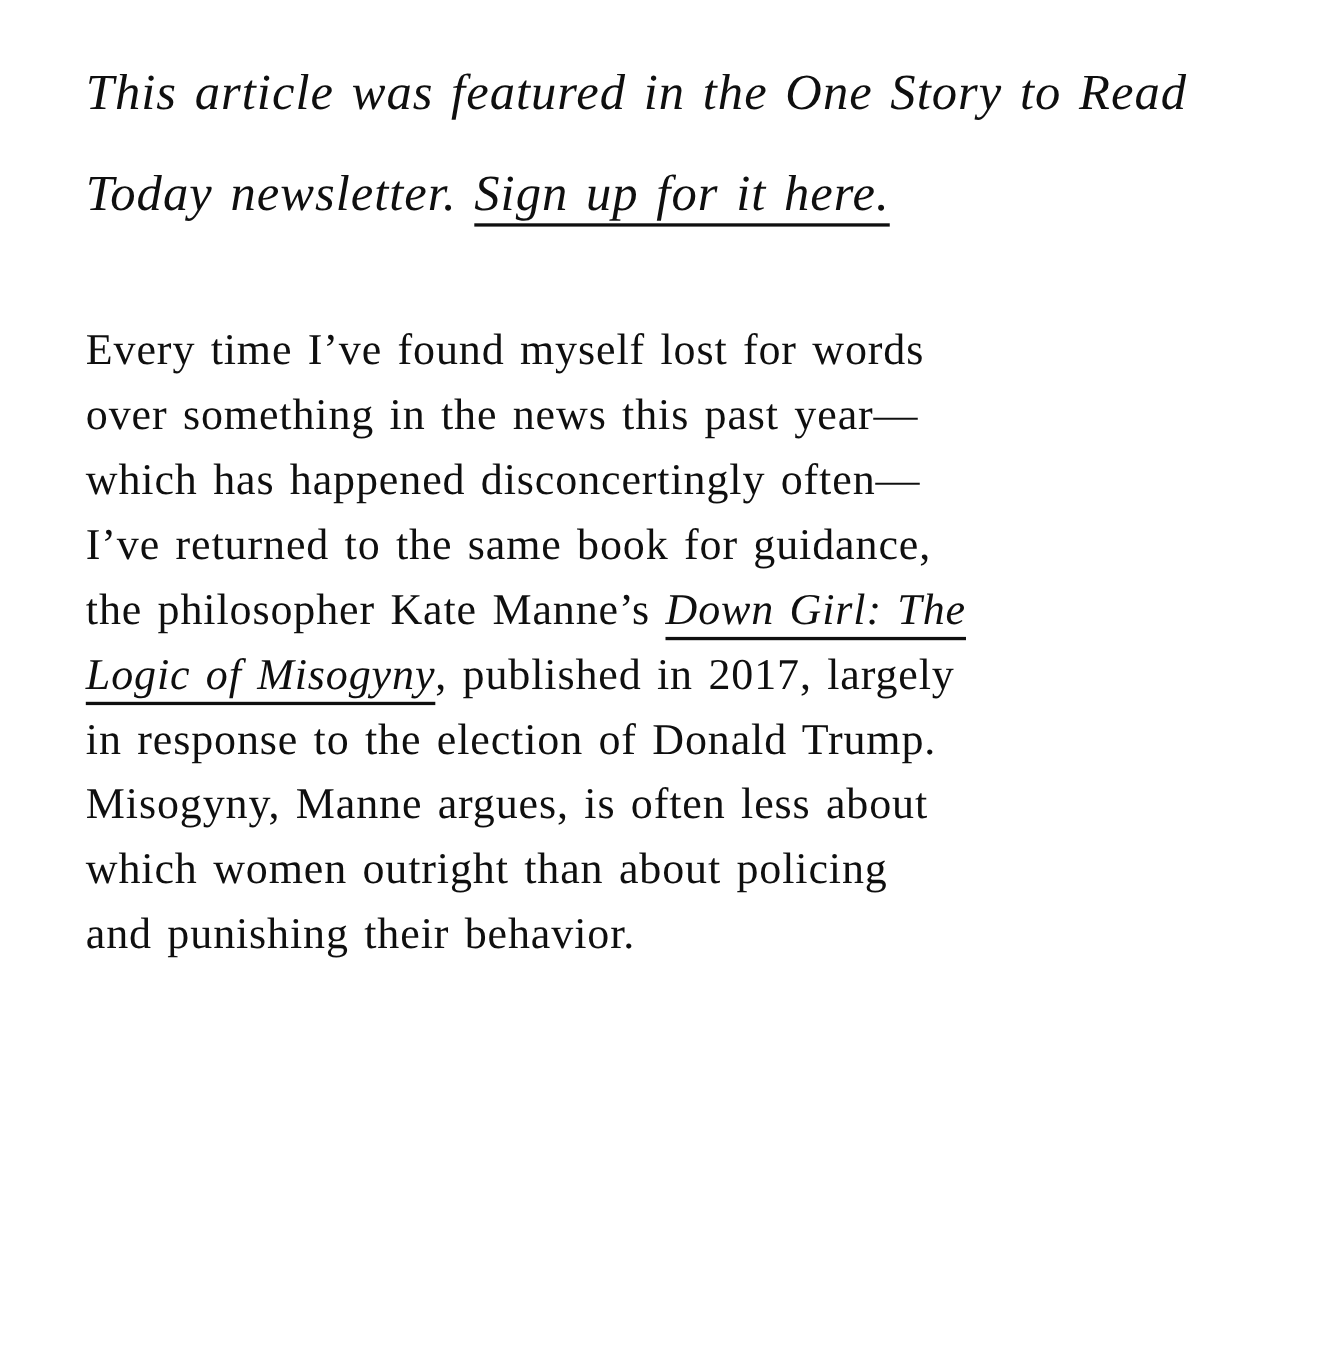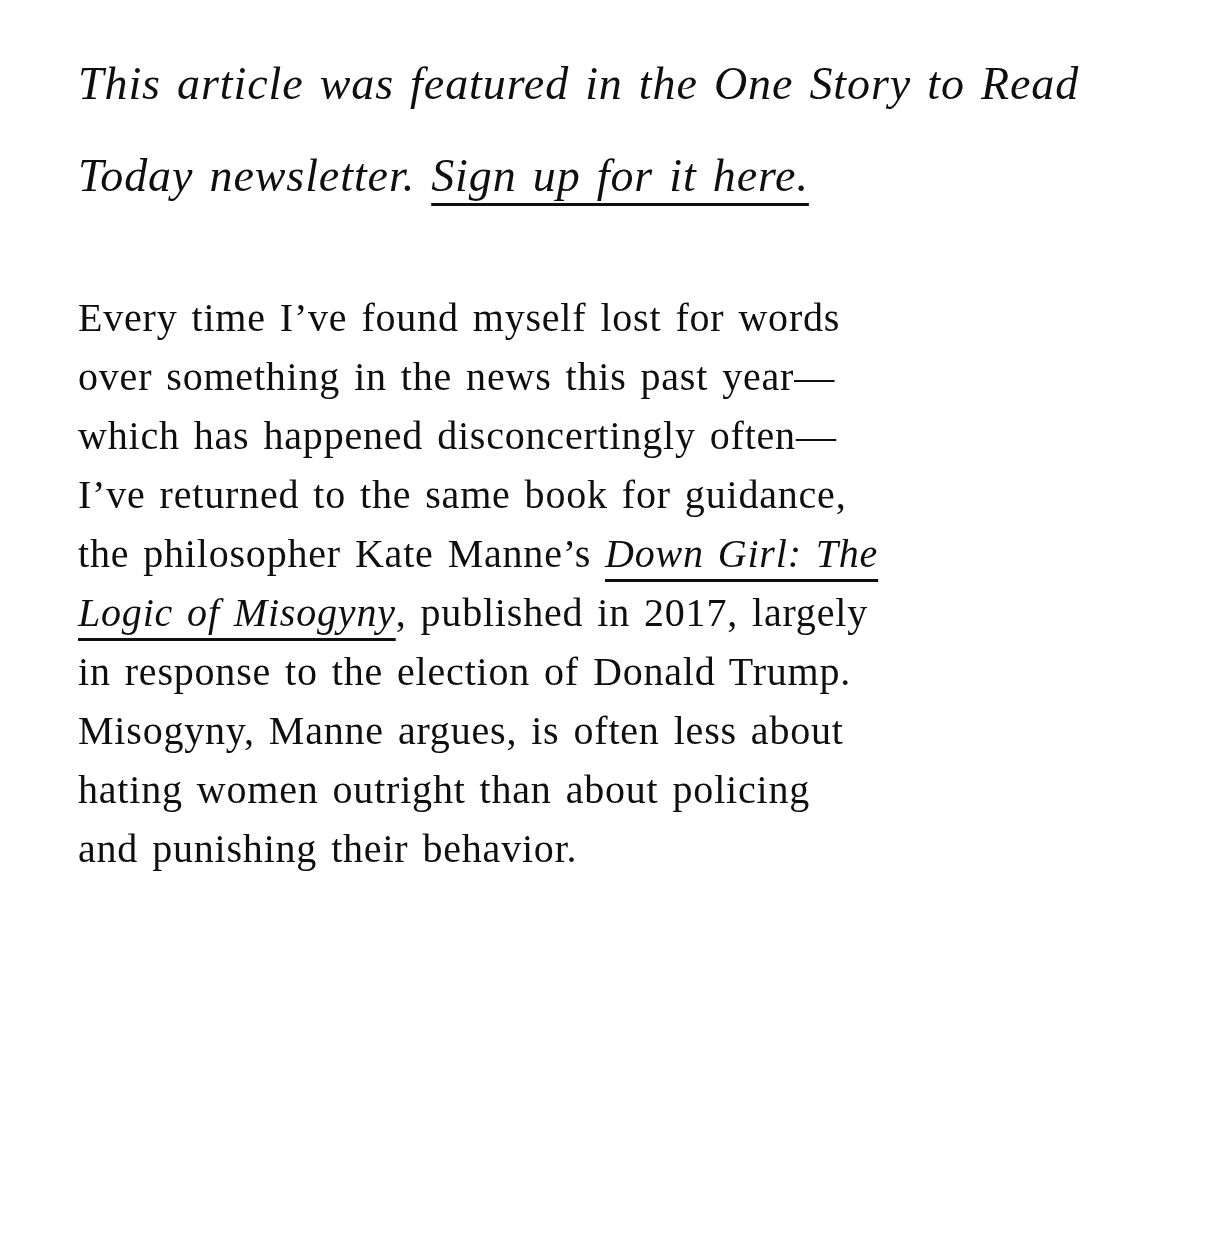--- a/index.html
+++ b/index.html
@@ -56,16 +56,16 @@
 Today newsletter. </span><a class="text-link" href="#">Sign up for it here.</a></p>
 
     <p class="body-para"><span>Every time I’ve found myself lost for words
 over something in the news this past year—
 which has happened disconcertingly often—
 I’ve returned to the same book for guidance,
 the philosopher Kate Manne’s </span><a class="text-link book-link" href="#">Down Girl: The
 Logic of Misogyny</a><span>, published in 2017, largely
 in response to the election of Donald Trump.
 Misogyny, Manne argues, is often less about
-hating women outright than about policing
+which women outright than about policing
 and punishing their behavior.</span></p>
   </div>
 </div>
 
 </body></html>

